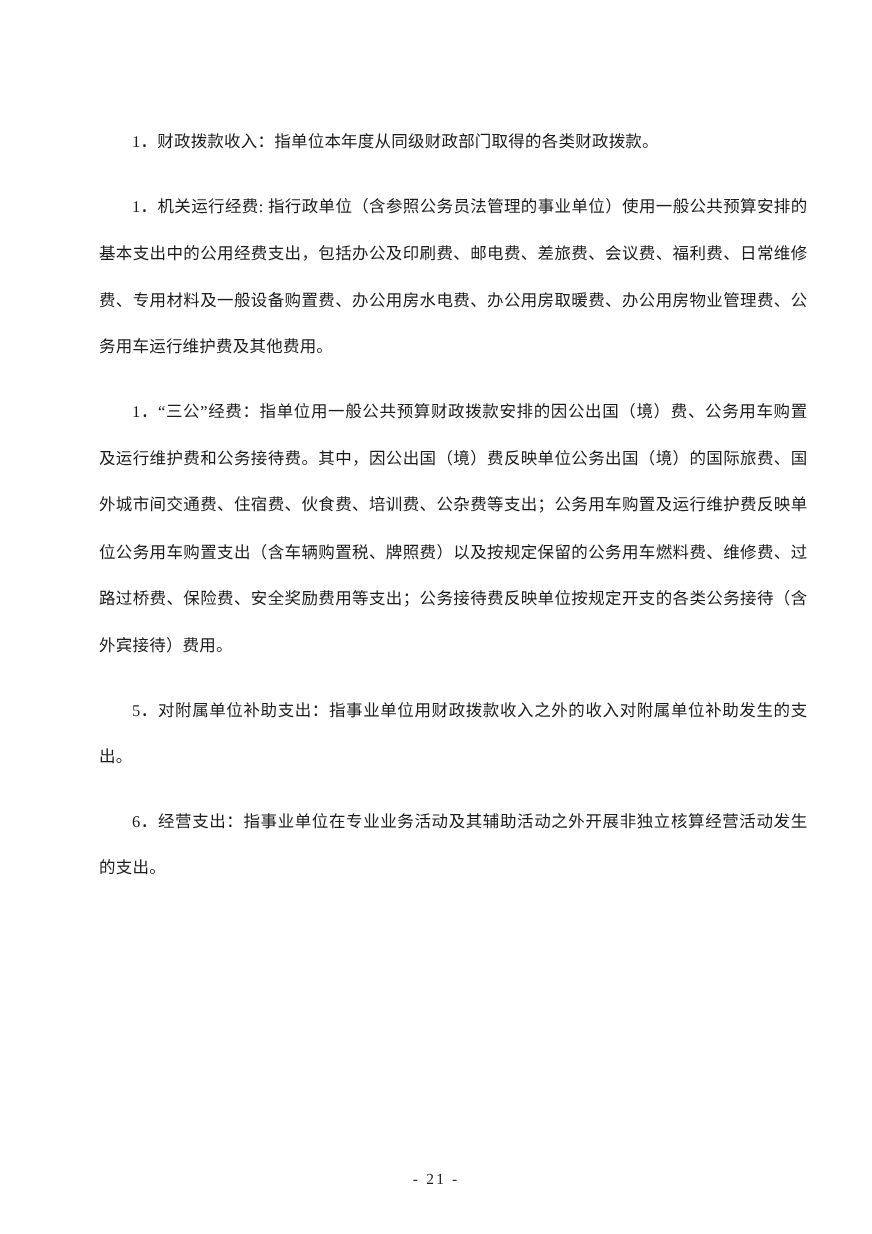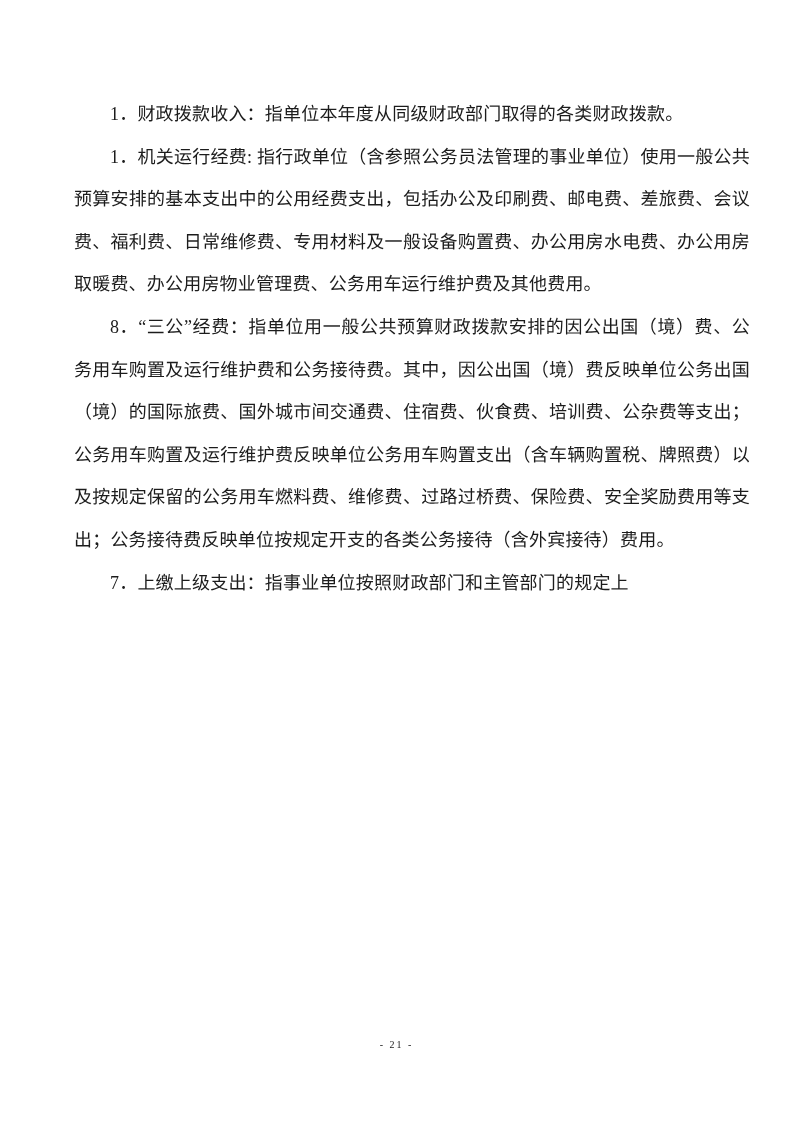--- a/index.html
+++ b/index.html
@@ -16,48 +16,49 @@
     font-family: "Liberation Serif", "DejaVu Serif", serif;
     color: #1c1c1c;
   }
   .content {
     position: absolute;
     left: 74px;
     top: 93px;
     width: 676px;
   }
   .para {
-    margin: 0;
+    margin: 16px;
     padding: 0;
     text-indent: 2em;
-    font-size: 18px;
+    font-size: 15px;
     line-height: 42.6px;
     text-align: justify;
     letter-spacing: 0.2px;
     word-break: break-all;
   }
   .footer {
     position: absolute;
     left: 0;
-    top: 1036px;
+    top: 1064px;
     width: 100%;
     text-align: center;
-    font-size: 10px;
+    font-size: 14px;
     line-height: 18px;
     color: #1c1c1c;
     letter-spacing: 2px;
   }
 </style>
 </head>
 <body>
 
 <div class="page">
 
   <div class="content">
       <p class="para">1．财政拨款收入：指单位本年度从同级财政部门取得的各类财政拨款。</p>
       <p class="para">1．机关运行经费: 指行政单位（含参照公务员法管理的事业单位）使用一般公共预算安排的基本支出中的公用经费支出，包括办公及印刷费、邮电费、差旅费、会议费、福利费、日常维修费、专用材料及一般设备购置费、办公用房水电费、办公用房取暖费、办公用房物业管理费、公务用车运行维护费及其他费用。</p>
-      <p class="para">8．“三公”经费：指单位用一般公共预算财政拨款安排的因公出国（境）费、公务用车购置及运行维护费和公务接待费。其中，因公出国（境）费反映单位公务出国（境）的国际旅费、国外城市间交通费、住宿费、伙食费、培训费、公杂费等支出；公务用车购置及运行维护费反映单位公务用车购置支出（含车辆购置税、牌照费）以及按规定保留的公务用车燃料费、维修费、过路过桥费、保险费、安全奖励费用等支出；公务接待费反映单位按规定开支的各类公务接待（含外宾接待）费用。</p>
-      <p class="para">7．上缴上级支出：指事业单位按照财政部门和主管部门的规定上</p>
+      <p class="para">1．“三公”经费：指单位用一般公共预算财政拨款安排的因公出国（境）费、公务用车购置及运行维护费和公务接待费。其中，因公出国（境）费反映单位公务出国（境）的国际旅费、国外城市间交通费、住宿费、伙食费、培训费、公杂费等支出；公务用车购置及运行维护费反映单位公务用车购置支出（含车辆购置税、牌照费）以及按规定保留的公务用车燃料费、维修费、过路过桥费、保险费、安全奖励费用等支出；公务接待费反映单位按规定开支的各类公务接待（含外宾接待）费用。</p>
+      <p class="para">5．对附属单位补助支出：指事业单位用财政拨款收入之外的收入对附属单位补助发生的支出。</p>
+      <p class="para">6．经营支出：指事业单位在专业业务活动及其辅助活动之外开展非独立核算经营活动发生的支出。</p>
     </div>
 
   <div class="footer">- 21 -</div>
 
 </div>
 
 </body></html>

